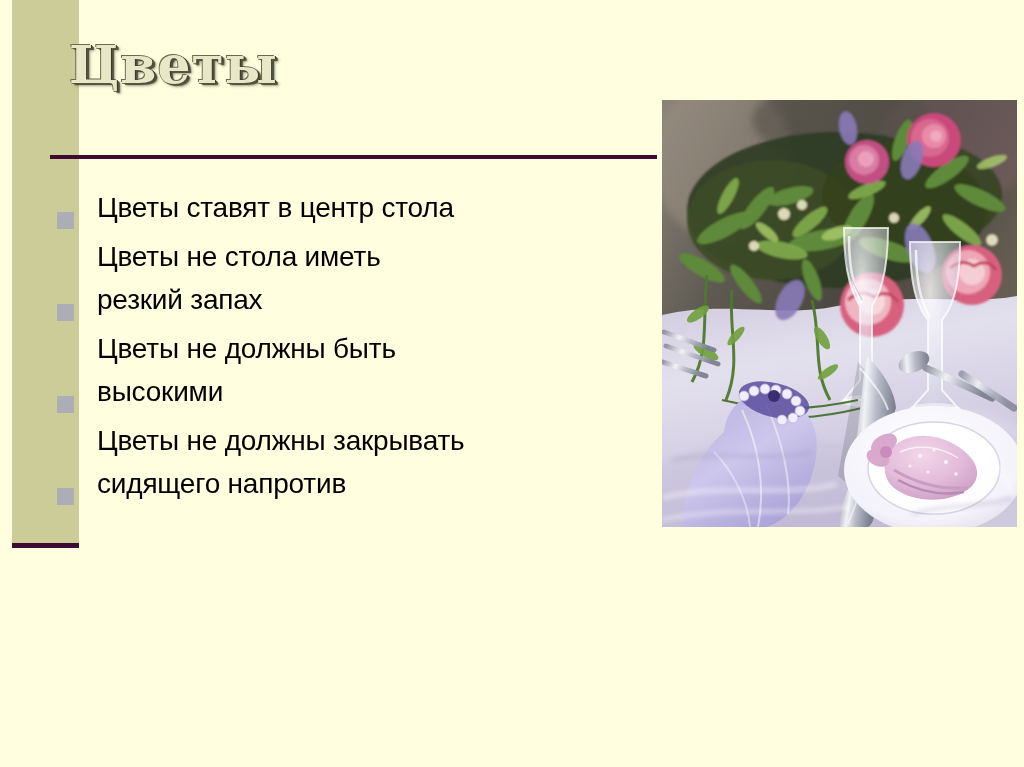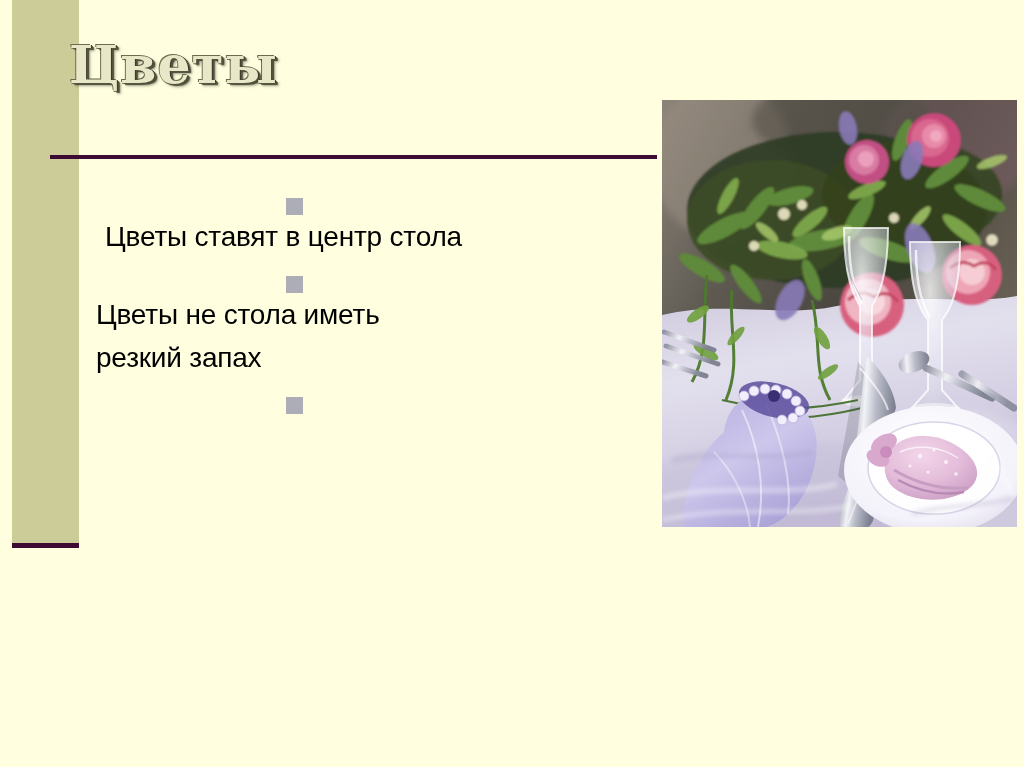--- a/index.html
+++ b/index.html
@@ -82,23 +82,22 @@
   
   #bullet-list {
     position: absolute;
     left: 0;
     top: 186px;
     width: 520px;
   }
   .bullet-row {
     position: relative;
     display: flex;
-    align-items: center;
+    align-items: flex-end;
     margin-bottom: 6px;
-    flex-direction: column;
   }
   .bullet-marker {
     flex: 0 0 auto;
     width: 17px;
     height: 17px;
     background: #adadb8;
     margin-left: 45px;
     margin-top: 12px;
   }
   .bullet-text {
@@ -144,22 +143,27 @@
       <span class="bullet-text">Цветы ставят в центр стола</span>
     </div>
 
     <div class="bullet-row">
       <span class="bullet-marker"></span>
       <span class="bullet-text">Цветы не стола иметь резкий запах</span>
     </div>
 
     <div class="bullet-row">
       <span class="bullet-marker"></span>
+      <span class="bullet-text">Цветы не должны быть высокими</span>
     </div>
 
+    <div class="bullet-row">
+      <span class="bullet-marker"></span>
+      <span class="bullet-text">Цветы не должны закрывать сидящего напротив</span>
+    </div>
 
   </div>
 
   <div id="photo">
     <svg width="355" height="427" viewBox="0 0 355 427" xmlns="http://www.w3.org/2000/svg" aria-hidden="true">
       <defs>
         <linearGradient id="cloth" x1="0" y1="0" x2="0.3" y2="1">
           <stop offset="0%" stop-color="#cfcadd"></stop>
           <stop offset="35%" stop-color="#e3e0ee"></stop>
           <stop offset="70%" stop-color="#d3cee2"></stop>

